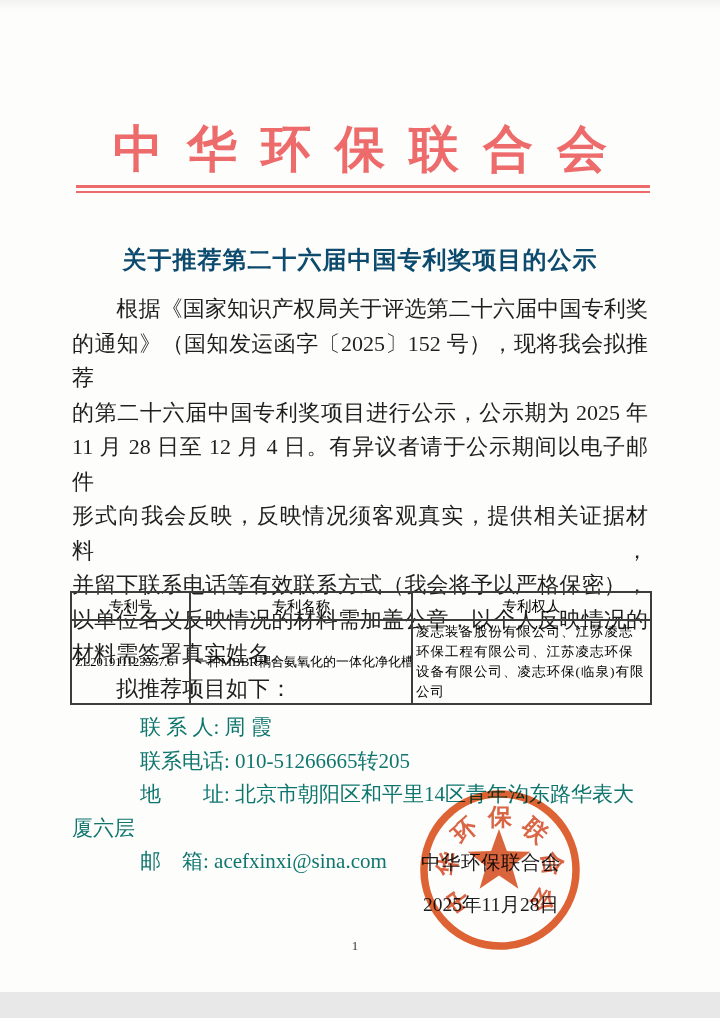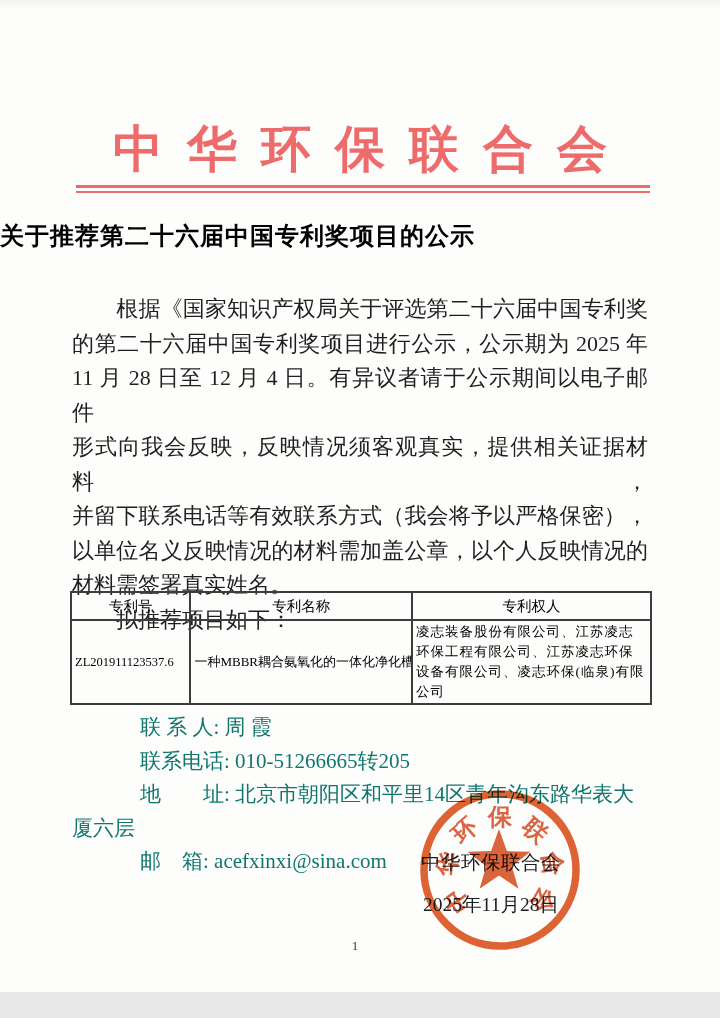--- a/index.html
+++ b/index.html
@@ -14,22 +14,22 @@
   .org-header{
     position:absolute; top:116px; left:0; width:100%;
     text-align:center; color:#ed6b6b; font-weight:bold;
     font-size:50px; letter-spacing:24px; padding-left:24px; box-sizing:border-box;
     white-space:nowrap;
   }
   .rule{position:absolute; left:76px; width:574px; background:#ed6b6b;}
   .rule-thick{top:185px; height:3px;}
   .rule-thin{top:191px; height:2px;}
   .doc-title{
-    position:absolute; top:220px; left:0; width:100%; margin:0;
-    font-size:24px; font-weight:bold; color:#000000;
+    position:absolute; top:244px; left:0; width:100%; margin:0;
+    text-align:center; font-size:24px; font-weight:bold; color:#0c4a6e;
     letter-spacing:1px;
   }
   .body-block{
     position:absolute; top:292px; left:72px; width:576px;
     font-size:22px; line-height:34.5px; color:#1f1f1f;
   }
   .bl{min-height:34.5px;}
   .j{text-align:justify; text-align-last:justify;}
   .patents-table{
     position:absolute; top:591px; left:70px; width:582px;
@@ -73,20 +73,21 @@
   <div class="scan-top-edge"></div>
 
   <div class="org-header">中华环保联合会</div>
   <div class="rule rule-thick"></div>
   <div class="rule rule-thin"></div>
 
   <h1 class="doc-title">关于推荐第二十六届中国专利奖项目的公示</h1>
 
   <div class="body-block">
     <div class="bl j">　　根据《国家知识产权局关于评选第二十六届中国专利奖</div>
+    <div class="bl j">的通知》（国知发运函字〔2025〕152 号），现将我会拟推荐</div>
     <div class="bl j">的第二十六届中国专利奖项目进行公示，公示期为 2025 年</div>
     <div class="bl j">11 月 28 日至 12 月 4 日。有异议者请于公示期间以电子邮件</div>
     <div class="bl j">形式向我会反映，反映情况须客观真实，提供相关证据材料，</div>
     <div class="bl j">并留下联系电话等有效联系方式（我会将予以严格保密），</div>
     <div class="bl j">以单位名义反映情况的材料需加盖公章，以个人反映情况的</div>
     <div class="bl">材料需签署真实姓名。</div>
     <div class="bl">　　拟推荐项目如下：</div>
   </div>
 
   <table class="patents-table">

